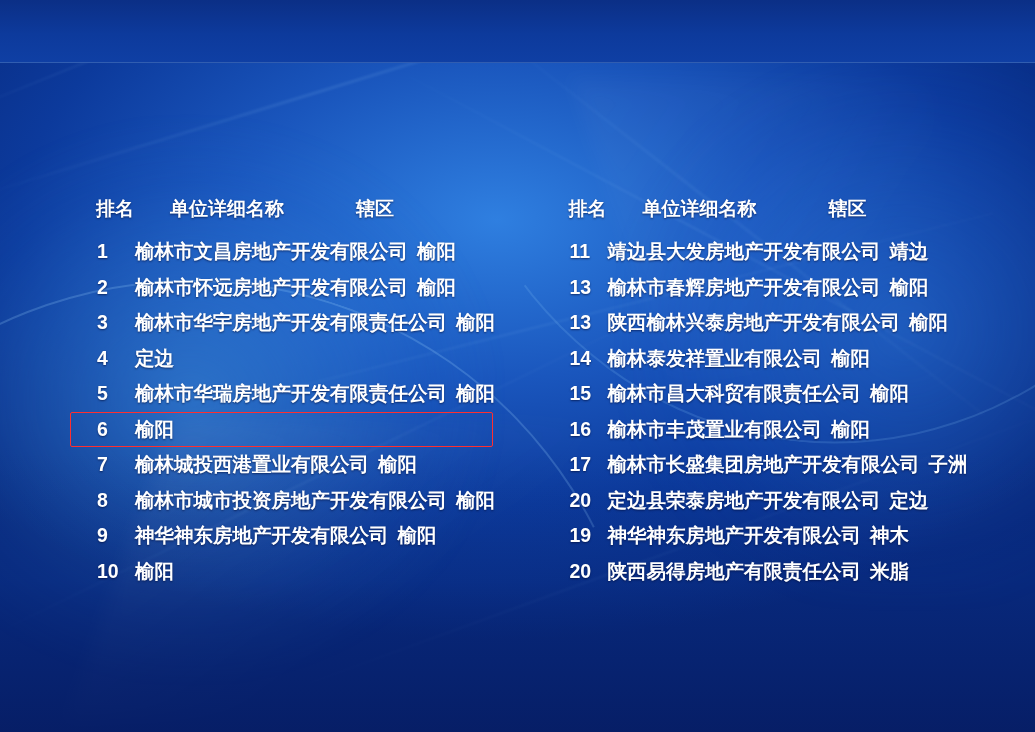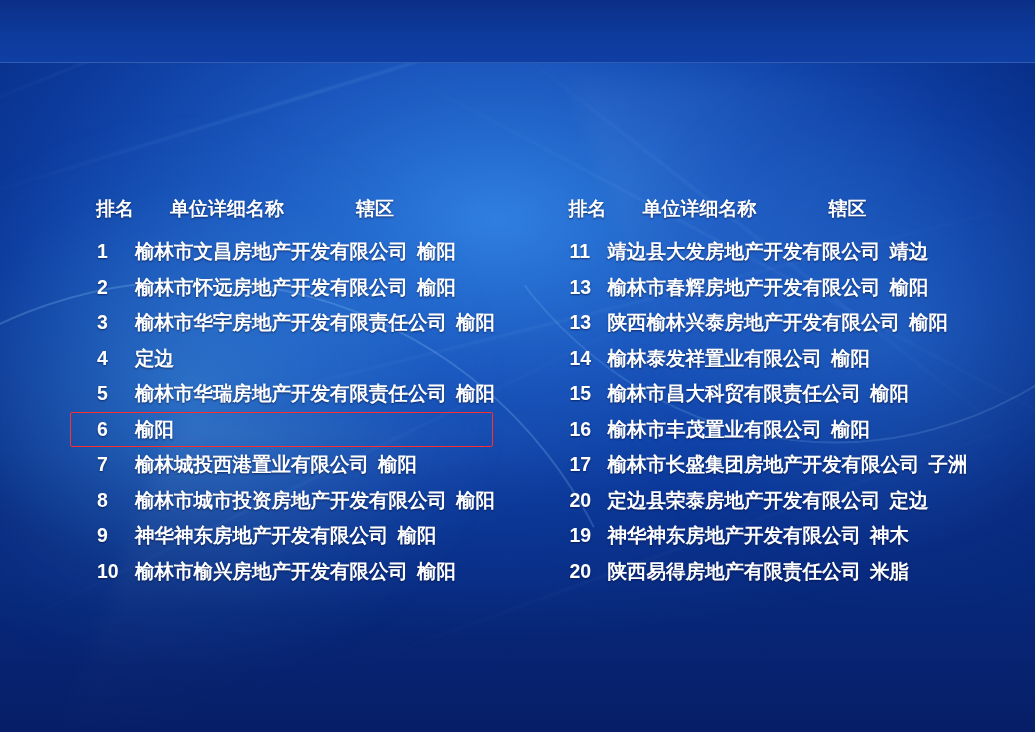--- a/index.html
+++ b/index.html
@@ -216,21 +216,20 @@
         <span class="name">榆林市城市投资房地产开发有限公司</span>
         <span class="zone">榆阳</span>
       </div>
       <div class="row">
         <span class="rank">9</span>
         <span class="name">神华神东房地产开发有限公司</span>
         <span class="zone">榆阳</span>
       </div>
       <div class="row">
         <span class="rank">10</span>
-        <span class="name">榆林市榆兴房地产开发有限公司</span>
         <span class="zone">榆阳</span>
       </div>
     </div>
 
     <div class="col col-right">
       <div class="head-row">
         <span class="head-rank">排名</span>
         <span class="head-name">单位详细名称</span>
         <span class="head-zone">辖区</span>
       </div>

